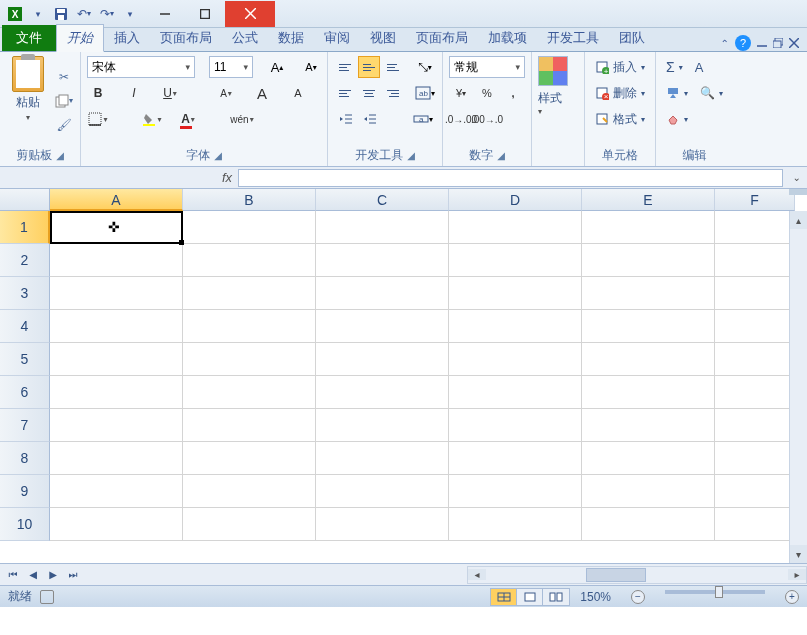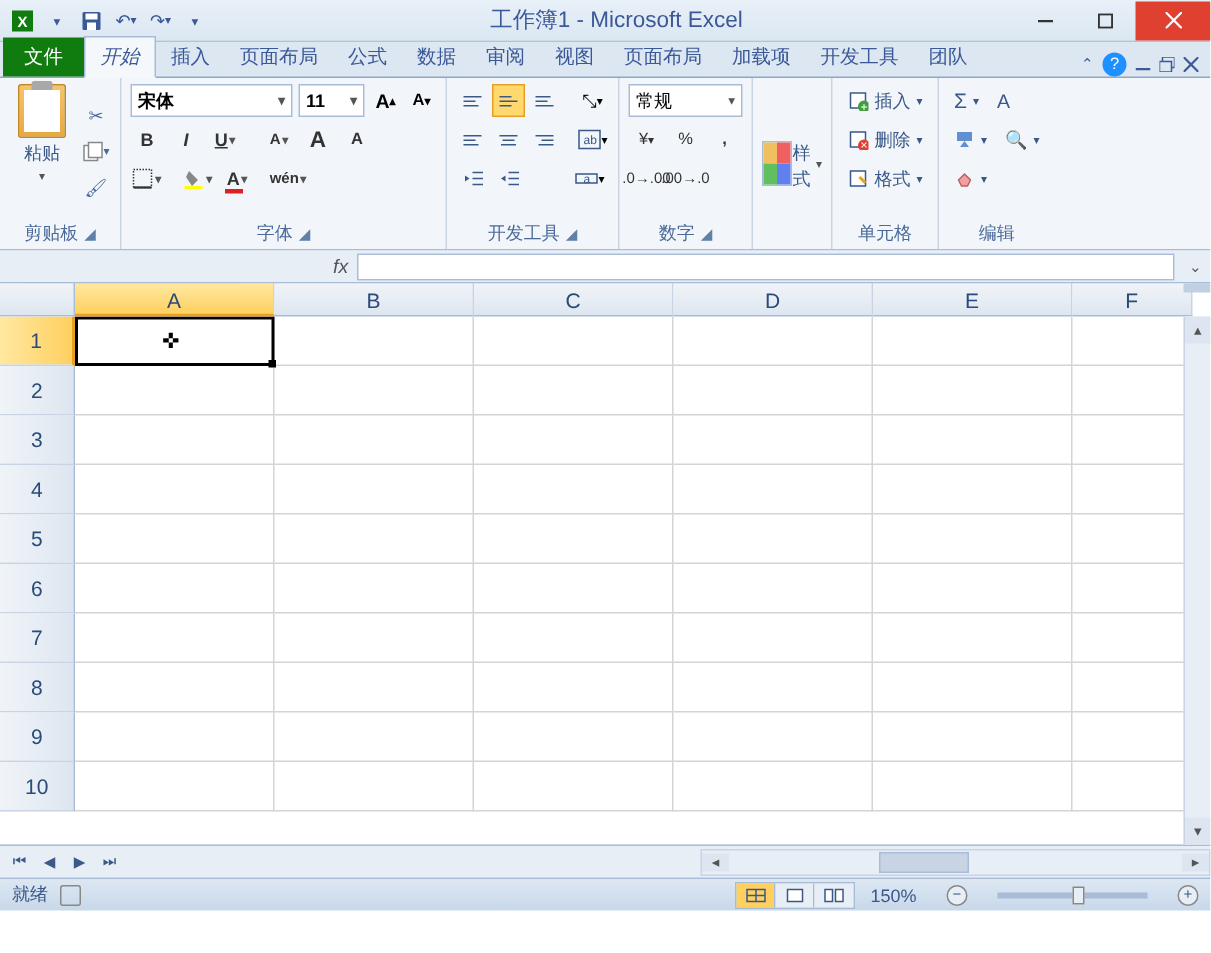--- a/index.html
+++ b/index.html
@@ -33,21 +33,21 @@
 .paste-big { display: flex; flex-direction: column; align-items: center; width: 44px; gap: 2px; }
 .clipboard-icon { width: 32px; height: 36px; background: linear-gradient(#f4c470, #e8a840); border: 1px solid #c08820; border-radius: 2px; position: relative; }
 .clipboard-icon::before { content: ""; position: absolute; top: -3px; left: 8px; width: 14px; height: 6px; background: #a8a8a8; border-radius: 2px 2px 0 0; }
 .clipboard-icon::after { content: ""; position: absolute; top: 3px; left: 3px; right: 3px; bottom: 3px; background: #fff; }
 .paste-label { color: #3a5888; font-size: 12px; }
 .mini-col { display: flex; flex-direction: column; gap: 4px; justify-content: center; }
 .mini-btn { width: 20px; height: 20px; display: flex; align-items: center; justify-content: center; color: #4a6a9a; }
 
 
 .font-rows { display: flex; flex-direction: column; gap: 4px; }
-.font-row { display: flex; gap: 4px; align-items: center; font-weight: bold; }
+.font-row { display: flex; gap: 14px; align-items: center; }
 .combo { height: 22px; border: 1px solid #a8bcd8; background: #fff; display: flex; align-items: center; padding: 0 4px; font-size: 12px; }
 .combo.font { width: 108px; }
 .combo.size { width: 44px; }
 .combo-arrow { margin-left: auto; font-size: 9px; color: #555; }
 .sizebtn { width: 20px; height: 22px; border: 1px solid transparent; display: flex; align-items: center; justify-content: center; }
 .fbtn { width: 22px; height: 22px; display: flex; align-items: center; justify-content: center; color: #333; }
 .fbtn .dd { font-size: 8px; margin-left: 1px; color: #555; }
 
 
 .align-col { display: flex; flex-direction: column; gap: 4px; }
@@ -57,21 +57,21 @@
 .align-lines { display: flex; flex-direction: column; gap: 2px; }
 .align-lines span { display: block; height: 1px; background: #3a5888; }
 
 
 .num-col { display: flex; flex-direction: column; gap: 4px; }
 .num-combo { width: 76px; height: 22px; border: 1px solid #a8bcd8; background: #fff; display: flex; align-items: center; padding: 0 4px; font-size: 12px; }
 .num-row { display: flex; gap: 2px; }
 .nbtn { width: 24px; height: 22px; display: flex; align-items: center; justify-content: center; color: #333; font-size: 11px; }
 
 
-.style-big { display: flex; align-items: center; width: 40px; }
+.style-big { display: flex; flex-direction: column; width: 40px; }
 .style-icon { width: 30px; height: 30px; border: 1px solid #a8bcd8; background: #fff; display: grid; grid-template-columns: 1fr 1fr; grid-template-rows: 1fr 1fr; }
 .style-icon > div:nth-child(1) { background: #f0c060; }
 .style-icon > div:nth-child(2) { background: #f06060; }
 .style-icon > div:nth-child(3) { background: #60c060; }
 .style-icon > div:nth-child(4) { background: #6080f0; }
 
 
 .cells-col, .edit-col { display: flex; flex-direction: column; gap: 4px; }
 .cell-btn { display: flex; align-items: center; gap: 4px; height: 22px; padding: 0 4px; color: #3a5888; font-size: 12px; }
 .cell-btn .dd { font-size: 8px; }
@@ -120,21 +120,21 @@
 .hscroll .spacer { flex: 1; }
 
 
 .status-bar { height: 22px; background: linear-gradient(#dce7f2, #c8d8ea); border-top: 1px solid #a8bcd8; display: flex; align-items: center; padding: 0 8px; font-size: 12px; color: #3a5888; }
 .status-label { }
 .rec-icon { width: 14px; height: 14px; border: 1px solid #888; border-radius: 2px; margin-left: 8px; }
 .view-btns { margin-left: auto; display: flex; border: 1px solid #a8bcd8; }
 .view-btn { width: 26px; height: 16px; border-right: 1px solid #a8bcd8; display: flex; align-items: center; justify-content: center; background: #e8eef6; }
 .view-btn.active { background: #ffd060; }
 .view-btn:last-child { border-right: none; }
-.zoom { display: flex; align-items: center; gap: 20px; margin-left: 10px; }
+.zoom { display: flex; gap: 20px; margin-left: 10px; }
 .zoom-slider { width: 100px; height: 4px; background: #a8bcd8; position: relative; }
 .zoom-thumb { position: absolute; left: 50%; top: -4px; width: 8px; height: 12px; background: #e8eef6; border: 1px solid #888; }
 .zoom-btn { width: 14px; height: 14px; border: 1px solid #888; border-radius: 50%; display: flex; align-items: center; justify-content: center; font-size: 10px; background: #e8eef6; }
 
 svg { display: block; }
 </style>
 </head>
 <body>
 
 <div class="titlebar">
@@ -149,23 +149,20 @@
     <span class="qat-icon">
         <svg width="14" height="14">
           <rect x="1" y="1" width="12" height="12" fill="#3b5998" rx="1"></rect>
           <rect x="3" y="2" width="8" height="4" fill="#fff"></rect>
           <rect x="4" y="8" width="6" height="5" fill="#fff"></rect>
         </svg>
       </span>
     <span class="qat-icon">↶<span style="font-size:8px">▾</span></span>
     <span class="qat-icon">↷<span style="font-size:8px">▾</span></span>
     <span class="qat-icon" style="font-size:9px">▾</span>
-  </div>
-  <div class="title">
-    <span>工作簿1</span> - <span>Microsoft Excel</span>
   </div>
   <div class="winbtns">
     <div class="winbtn">
         <svg width="10" height="10">
           <line x1="0" y1="5" x2="10" y2="5" stroke="#333" stroke-width="1.5"></line>
         </svg>
       </div>
     <div class="winbtn">
         <svg width="10" height="10">
           <rect x="0.5" y="0.5" width="9" height="9" fill="none" stroke="#333" stroke-width="1.5"></rect>

